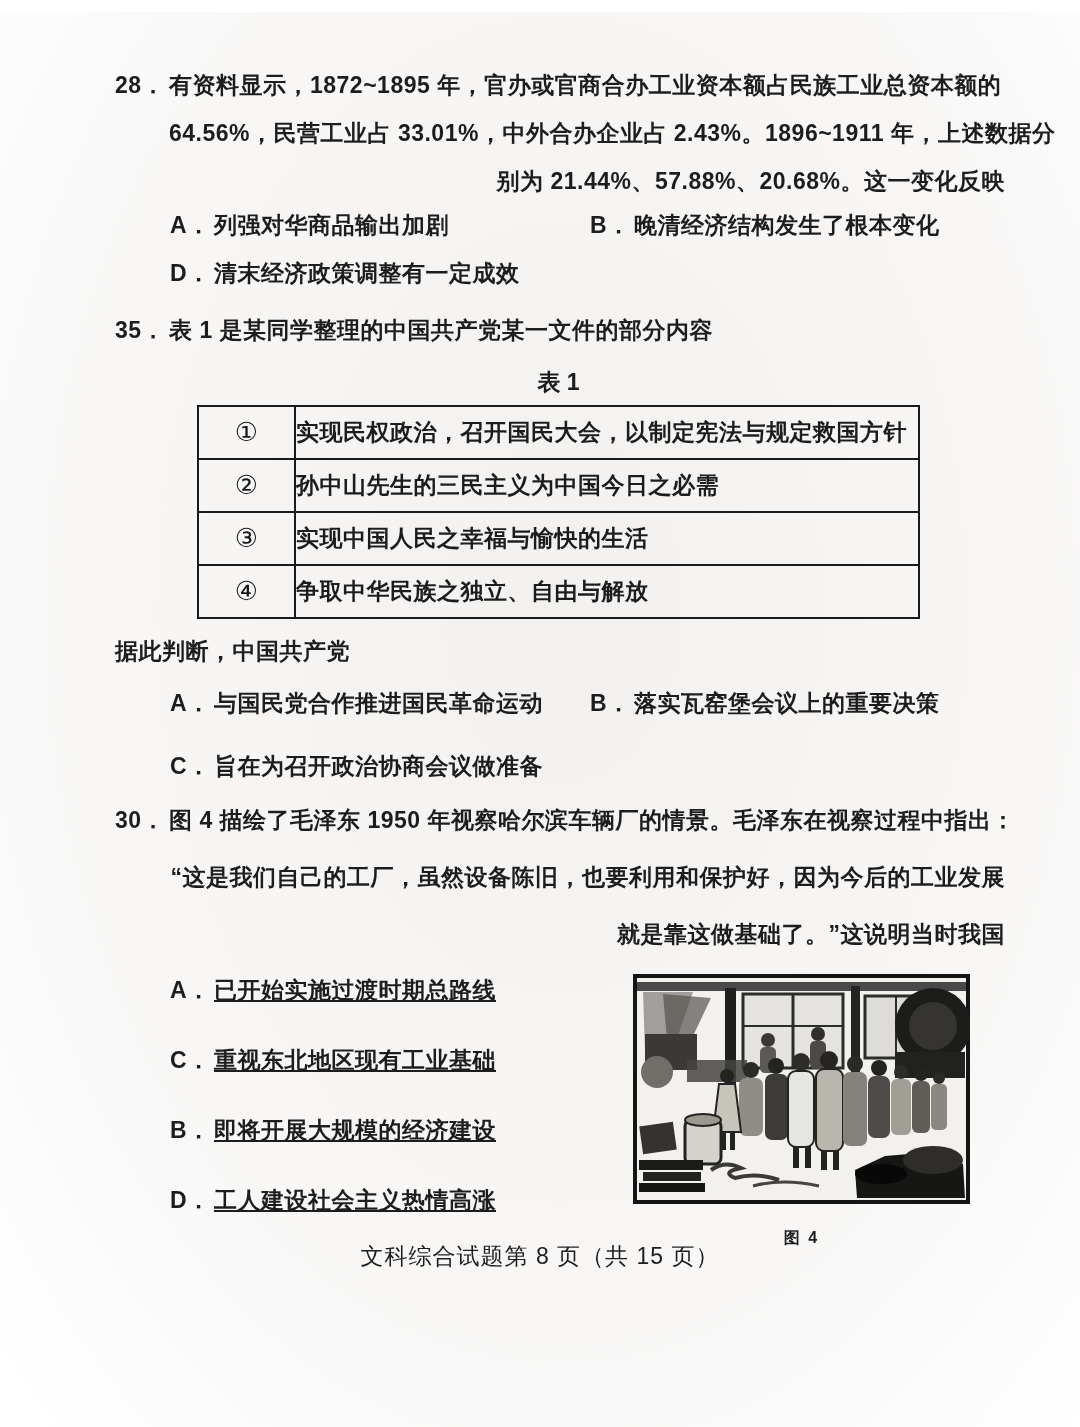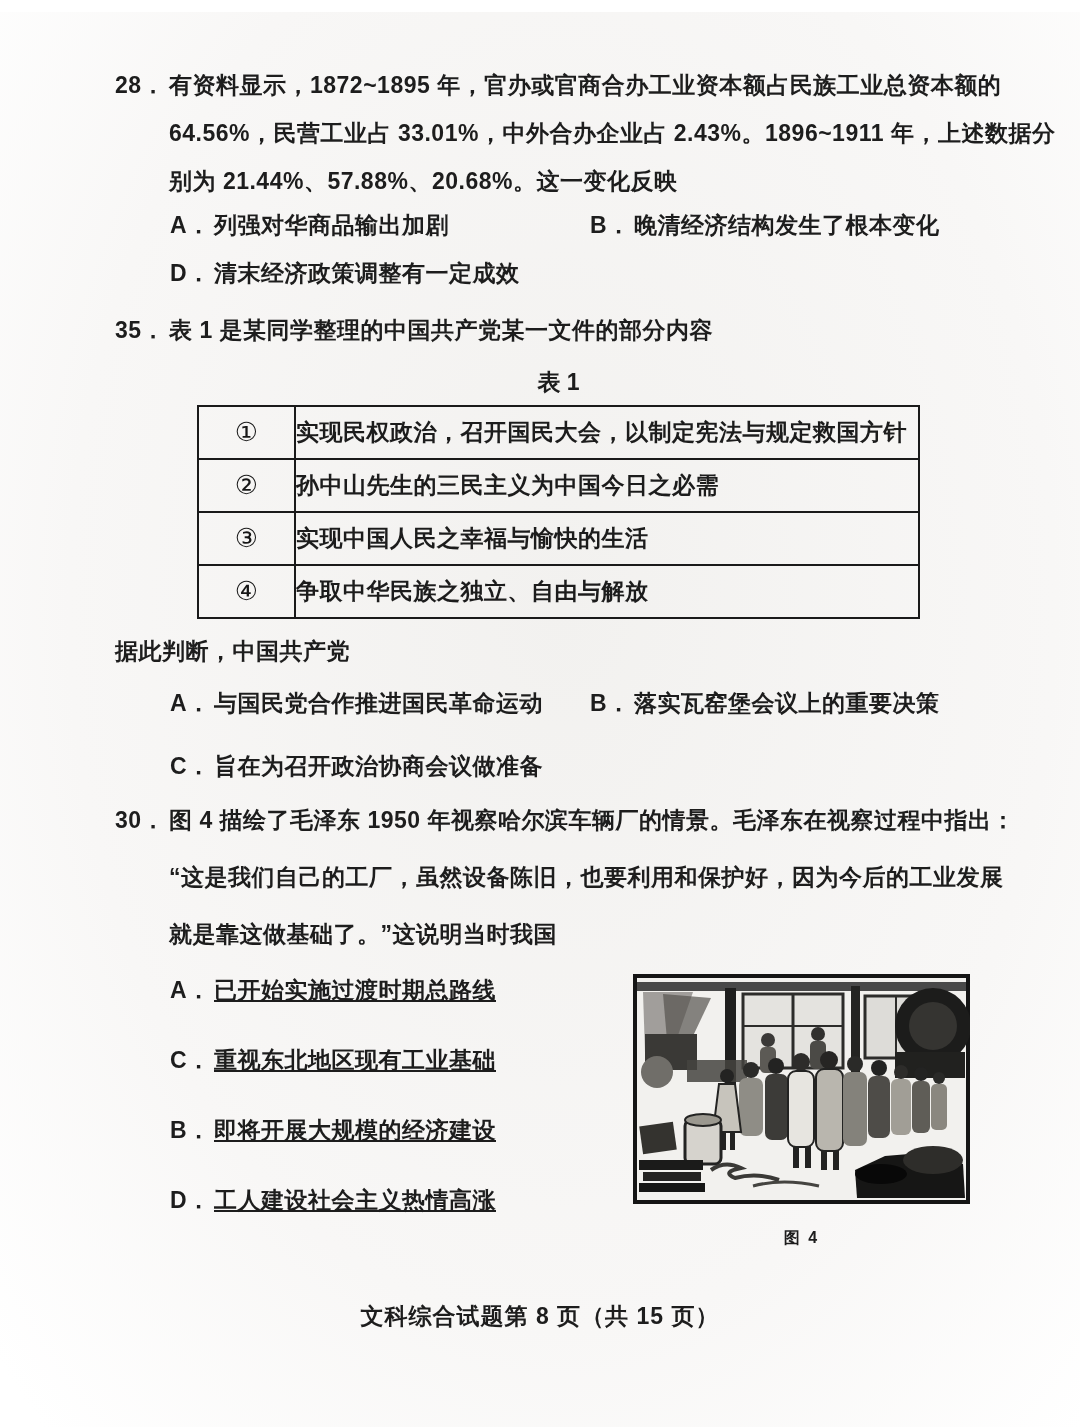--- a/index.html
+++ b/index.html
@@ -9,21 +9,21 @@
     margin:12px auto;
     background:radial-gradient(ellipse at 50% 42%, #f2f1ef 0%, #f8f7f6 62%, #ffffff 96%);
     font-family:"Liberation Sans","DejaVu Sans",sans-serif;
     color:#1d1d1d;
     overflow:hidden;
     padding-left:44px;
   }
   .q{position:absolute;left:115px;width:890px;}
   .stem-line{font-size:23px;font-weight:700;line-height:48px;white-space:nowrap;letter-spacing:0.5px;}
   .stem-line .qnum{display:inline-block;width:54px;font-weight:700;}
-  .stem-line.cont{padding-left:54px;}
+  .stem-line.cont{padding-left:54px;text-align:right;}
   
   .opt-grid{display:grid;grid-template-columns:420px auto;margin-left:55px;}
   .opt{font-size:23px;font-weight:700;line-height:48px;white-space:nowrap;letter-spacing:0.5px;}
   .opt .lab{display:inline-block;min-width:44px;}
   
   .q29-stem{font-size:23px;font-weight:700;line-height:32px;white-space:nowrap;letter-spacing:0.5px;}
   .tbl-caption{width:723px;margin:21px 0 0 82px;text-align:center;font-size:23px;font-weight:700;line-height:30px;}
   table.doc-table{margin:8px 0 0 82px;width:723px;border-collapse:collapse;table-layout:fixed;}
   table.doc-table td{border:2.5px solid #1a1a1a;height:51px;padding:0;}
   td.cell-num{width:95px;text-align:center;font-size:26px;font-weight:400;color:#161616;}
@@ -35,22 +35,22 @@
   .q30 .stem-line{line-height:57px;}
   .q30 .stem-line.cont{padding-left:54px;}
   .vopts{margin:12px 0 0 55px;}
   .vopt{font-size:23px;font-weight:700;line-height:30px;margin-bottom:40px;white-space:nowrap;letter-spacing:0.5px;text-decoration:underline;}
   .vopt .lab{display:inline-block;min-width:44px;}
   
   .figure{position:absolute;left:633px;top:962px;width:337px;}
   .figure svg{display:block;}
   .fig-caption{margin-top:18px;text-align:center;font-size:16px;font-weight:700;line-height:32px;letter-spacing:2px;}
   
-  .footer{position:absolute;top:1288px;left:0;width:1080px;text-align:center;
-          font-size:23px;font-weight:700;line-height:32px;letter-spacing:1px;}
+  .footer{position:absolute;top:1228px;left:0;width:1080px;text-align:center;
+          font-size:23px;font-weight:400;line-height:32px;letter-spacing:1px;}
 </style>
 </head>
 <body>
 
 <div class="page">
 
   <section class="q" style="top:49px;">
     <div class="stem-line"><span class="qnum">28．</span><span>有资料显示，1872~1895 年，官办或官商合办工业资本额占民族工业总资本额的</span></div>
     <div class="stem-line cont">64.56%，民营工业占 33.01%，中外合办企业占 2.43%。1896~1911 年，上述数据分</div>
     <div class="stem-line cont">别为 21.44%、57.88%、20.68%。这一变化反映</div>

